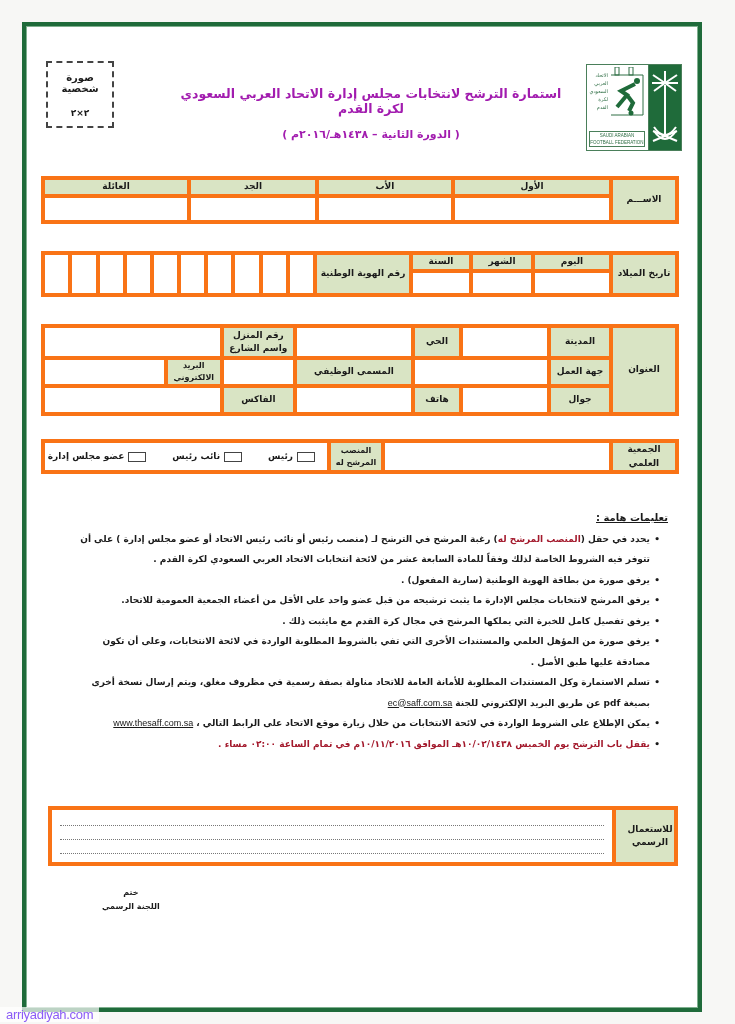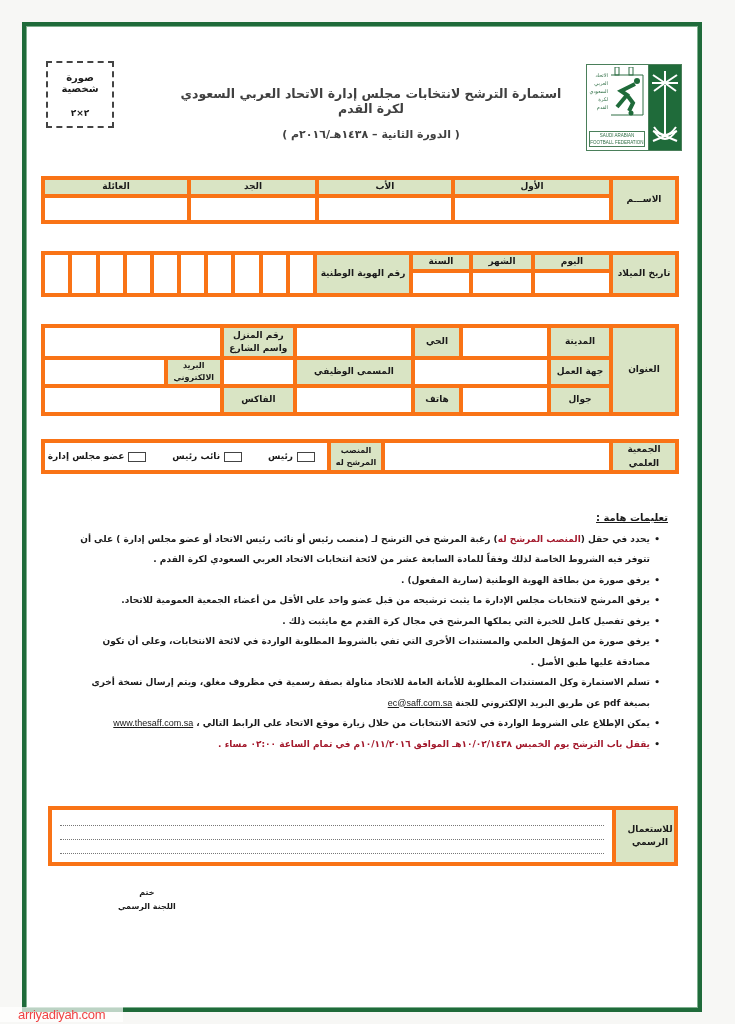--- a/index.html
+++ b/index.html
@@ -5,45 +5,45 @@
   * { box-sizing: border-box; margin: 0; padding: 0; }
   html, body { width: 735px; height: 1024px; background: #f7f7f5; overflow: hidden; }
   body { font-family: "DejaVu Sans", sans-serif; position: relative; color: #1a1a1a; }
   .page {
     position: absolute; left: 22px; top: 22px; width: 680px; height: 990px;
     background: #ffffff; border: 4px solid #1f6b3a; box-shadow: inset 0 0 0 1px #7fb08f;
   }
   .lbl { background: #d9e4c4; font-weight: bold; font-size: 9px; text-align: center; vertical-align: middle; line-height: 1.5; }
   table.frm { position: absolute; border-collapse: collapse; direction: rtl; }
   table.frm td { border: 4px solid #f97316; }
-  .wm { position: absolute; left: 0; bottom: 2px; font-family: "Liberation Sans", sans-serif; font-size: 13px; color: #ef4444; background: rgba(255,255,255,0.7); padding: 0 18px; letter-spacing: -0.3px; }
+  .wm { position: absolute; left: 0; bottom: 2px; font-family: "Liberation Sans", sans-serif; font-size: 13px; color: #8b5cf6; background: rgba(255,255,255,0.7); padding: 0 6px; letter-spacing: -0.3px; }
 
   
   .logo { position: absolute; left: 560px; top: 38px; width: 96px; height: 87px; border: 1px solid #4a7f5a; display: flex; background: #fff; }
   .logo-left { width: 62px; border-right: 1px solid #4a7f5a; position: relative; }
   .logo-right { flex: 1; background: #1f6b3a; display: flex; align-items: center; justify-content: center; }
   .logo-ar { position: absolute; left: 3px; top: 6px; font-size: 5px; line-height: 8px; color: #2f6e45; direction: rtl; text-align: right; width: 18px; }
   .logo-en { position: absolute; left: 2px; bottom: 3px; width: 56px; border: 1px solid #4a7f5a; font-family: "Liberation Sans", sans-serif; font-size: 4.5px; line-height: 7px; color: #2f6e45; text-align: center; }
-  .title { position: absolute; left: 140px; top: 60px; width: 410px; text-align: center; color: #404040; font-weight: bold; direction: rtl; }
+  .title { position: absolute; left: 140px; top: 60px; width: 410px; text-align: center; color: #a21caf; font-weight: bold; direction: rtl; }
   .title .t1 { font-size: 12.5px; }
   .title .t2 { font-size: 11px; margin-top: 12px; }
   .photo { position: absolute; left: 20px; top: 35px; width: 68px; height: 67px; border: 2px dashed #444; text-align: center; direction: rtl; font-weight: bold; }
   .photo .p1 { font-size: 10px; margin-top: 9px; }
   .photo .p2 { font-size: 9px; margin-top: 14px; }
 
   .cb { display: inline-block; width: 18px; height: 10px; border: 1px solid #444; vertical-align: middle; margin: 0 4px; }
   .instr { position: absolute; left: 42px; top: 482px; width: 600px; direction: rtl; font-size: 9px; font-weight: bold; line-height: 20.5px; }
   .instr .head { text-decoration: underline; font-size: 10px; margin-bottom: 0; }
   .instr ul { list-style: none; padding-right: 8px; }
   .instr li { position: relative; padding-right: 10px; }
   .instr li::before { content: "•"; position: absolute; right: 0; }
   .red { color: #a3192c; }
   .link { text-decoration: underline; font-weight: normal; font-family: "Liberation Sans", sans-serif; direction: ltr; unicode-bidi: embed; }
   .dots { border-bottom: 1px dotted #777; height: 14px; margin: 0 8px; }
-  .seal { position: absolute; left: 92px; top: 860px; font-size: 8px; font-weight: bold; text-align: center; direction: rtl; line-height: 14px; }
+  .seal { position: absolute; left: 76px; top: 860px; font-size: 8px; font-weight: bold; text-align: center; direction: rtl; line-height: 14px; }
 </style>
 </head>
 <body>
 
 <div class="page">
 
   <div class="logo">
     <div class="logo-left">
       <div class="logo-ar">الاتحاد العربي السعودي لكرة القدم</div>
       <svg width="40" height="50" viewBox="0 0 40 50" style="position:absolute;left:20px;top:2px;">

